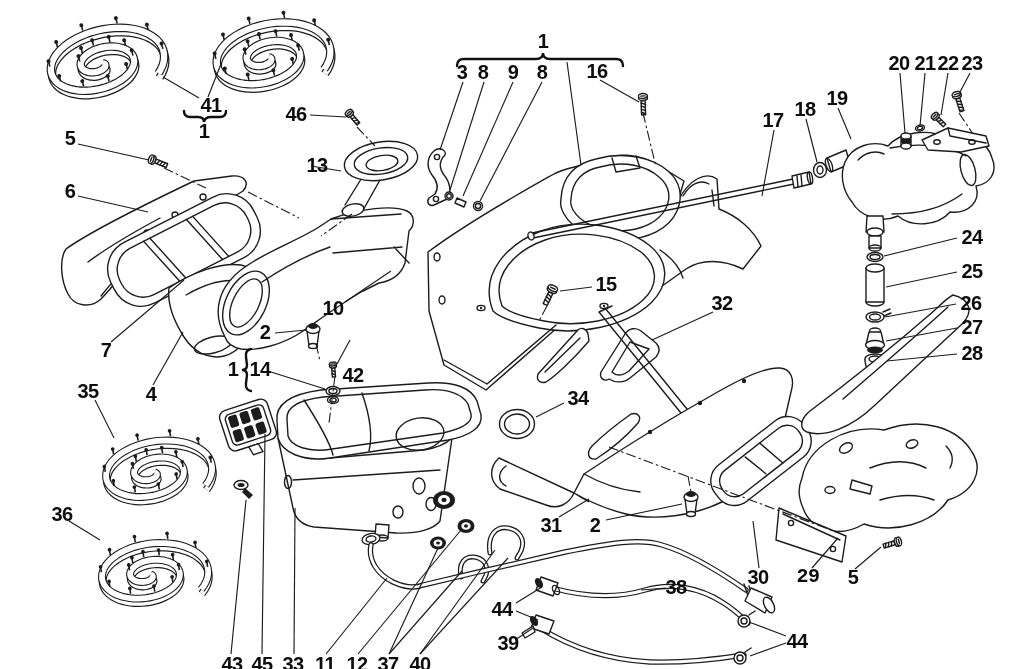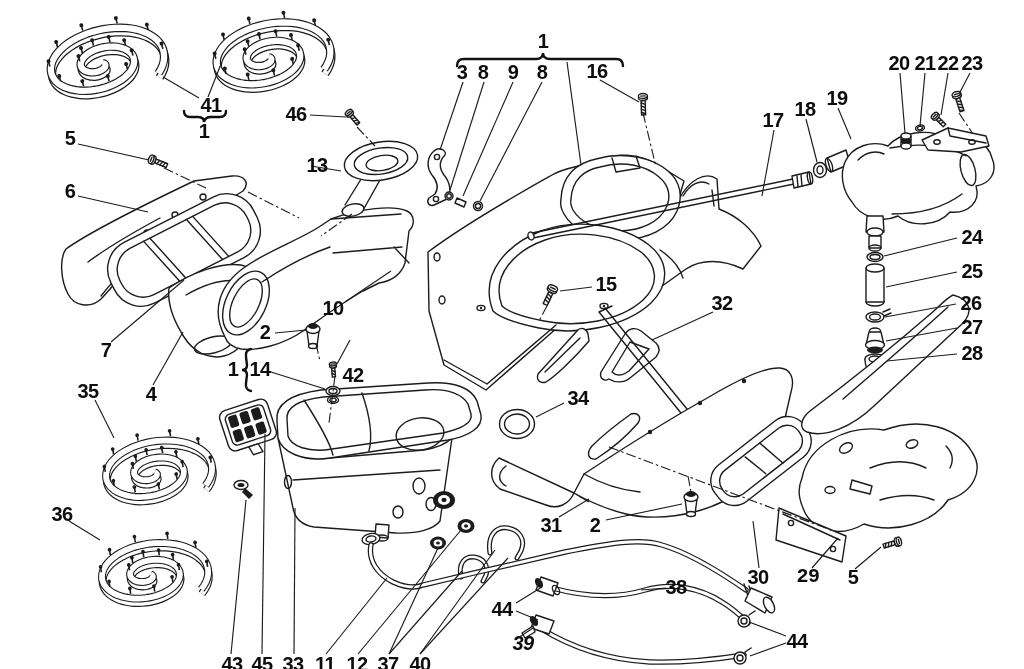--- a/index.html
+++ b/index.html
@@ -662,21 +662,21 @@
       <div class="callout" style="left: 88px; top: 391px;">35</div>
       <div class="callout" style="left: 62px; top: 514px;">36</div>
       <div class="callout" style="left: 578px; top: 398px;">34</div>
       <div class="callout" style="left: 551px; top: 525px;">31</div>
       <div class="callout" style="left: 595px; top: 525px;">2</div>
       <div class="callout" style="left: 758px; top: 577px;">30</div>
       <div class="callout" style="left: 808px; top: 577px; font-family: Liberation Mono, monospace;">29</div>
       <div class="callout" style="left: 853px; top: 577px;">5</div>
       <div class="callout" style="left: 676px; top: 587px;">38</div>
       <div class="callout" style="left: 502px; top: 609px;">44</div>
-      <div class="callout" style="left: 523px; top: 643px; font-style: italic;">39</div>
+      <div class="callout" style="left: 508px; top: 643px;">39</div>
       <div class="callout" style="left: 797px; top: 641px;">44</div>
       <div class="callout" style="left: 232px; top: 664px;">43</div>
       <div class="callout" style="left: 262px; top: 664px;">45</div>
       <div class="callout" style="left: 293px; top: 664px;">33</div>
       <div class="callout" style="left: 325px; top: 664px;">11</div>
       <div class="callout" style="left: 357px; top: 664px;">12</div>
       <div class="callout" style="left: 388px; top: 664px;">37</div>
       <div class="callout" style="left: 420px; top: 664px;">40</div>
     </div>
 </div>

